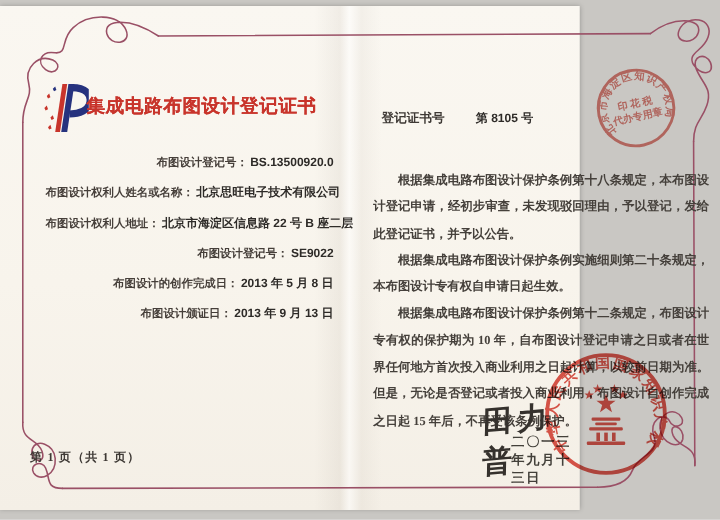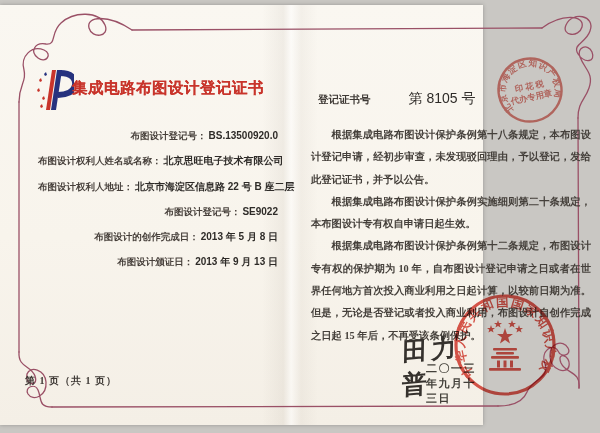--- a/index.html
+++ b/index.html
@@ -43,25 +43,25 @@
   }
 
   .page-number {
     position: absolute; left: 25px; top: 374px; width: 232px; text-align: left;
     font-size: 10px; font-weight: 700; color: #3e3935; letter-spacing: 1px;
   }
 
   
   .certno-row { position: absolute; left: 318px; top: 89px; white-space: nowrap; }
   .certno-label { font-size: 10.5px; font-weight: 700; color: #3e3935; }
-  .certno-value { font-size: 14px; font-weight: 400; color: #2e2b28;
-                  font-family: "Liberation Sans", sans-serif; margin-left: 34px; }
+  .certno-value { font-size: 10px; font-weight: 700; color: #2e2b28;
+                  font-family: "Liberation Sans", sans-serif; margin-left: 22px; }
 
   .paragraphs {
-    position: absolute; left: 311px; top: 124px; width: 280px;
+    position: absolute; left: 311px; top: 140px; width: 280px;
     font-size: 10.3px; line-height: 22.3px; color: #45403b; font-weight: 600;
     text-align: justify;
   }
   .paragraphs p { text-indent: 2em; margin: 0; }
 
   .signer-row { position: absolute; left: 352px; top: 347px;
     font-size: 13px; font-weight: 700; color: #3a3632; letter-spacing: 8px; }
   .signature {
     position: absolute; left: 402px; top: 332px;
     font-size: 25px; font-weight: 700; color: #35312d;

